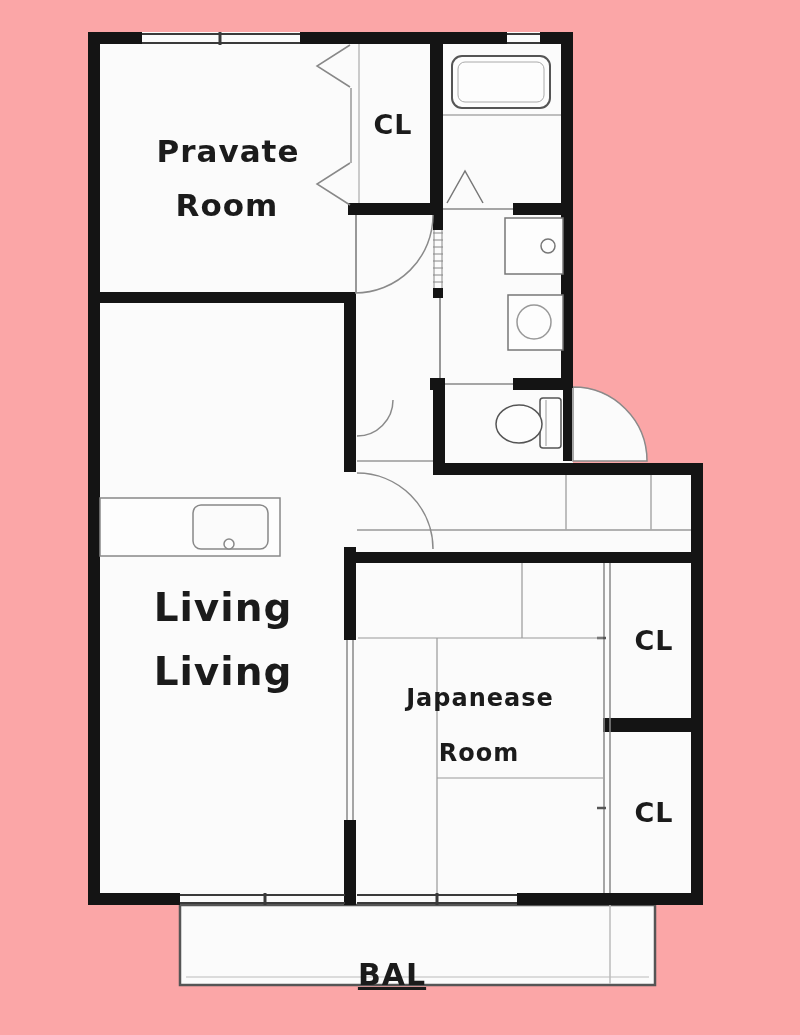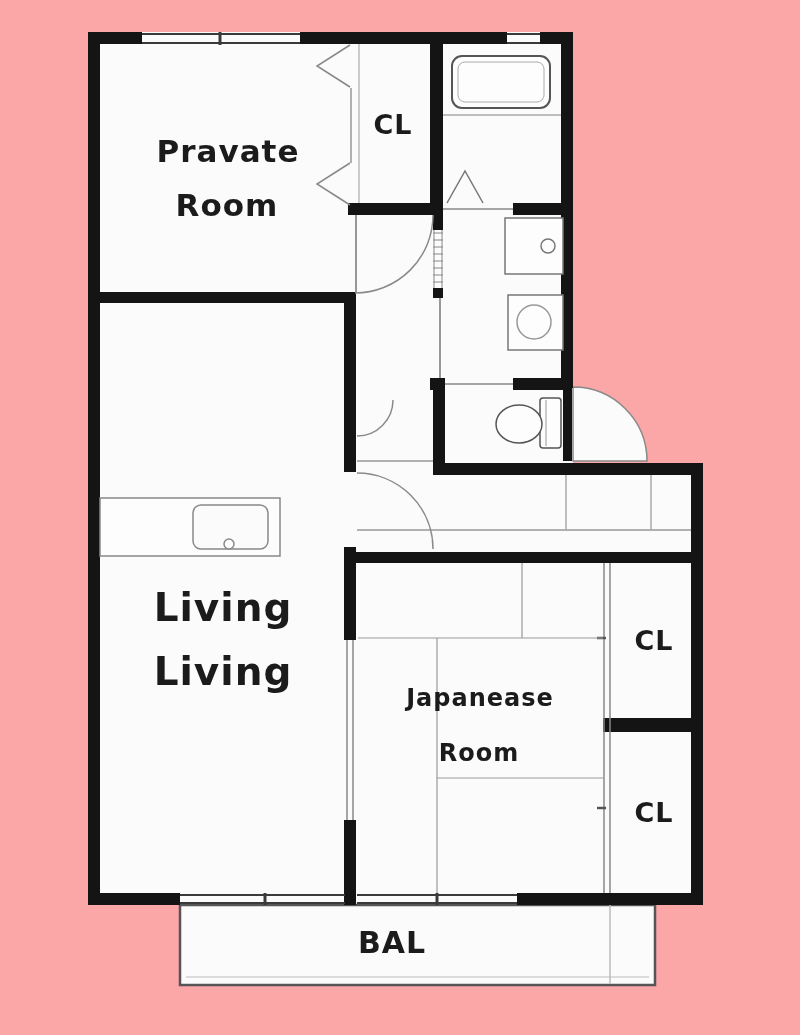--- a/index.html
+++ b/index.html
@@ -172,15 +172,15 @@
 
   <div class="label fs39" style="left:223px;top:607px;">Living</div>
   <div class="label fs39" style="left:223px;top:671px;">Living</div>
 
   <div class="label fs29" style="left:480px;top:698px;">Japanease</div>
   <div class="label fs29" style="left:479px;top:753px;">Room</div>
 
   <div class="label fs27" style="left:654px;top:640px;">CL</div>
   <div class="label fs27" style="left:654px;top:812px;">CL</div>
 
-  <div class="label fs30" style="left:392px;top:943px;">BAL</div>
+  <div class="label fs30" style="left:392px;top:975px;text-decoration:underline;">BAL</div>
 
 </div>
 
 </body></html>

